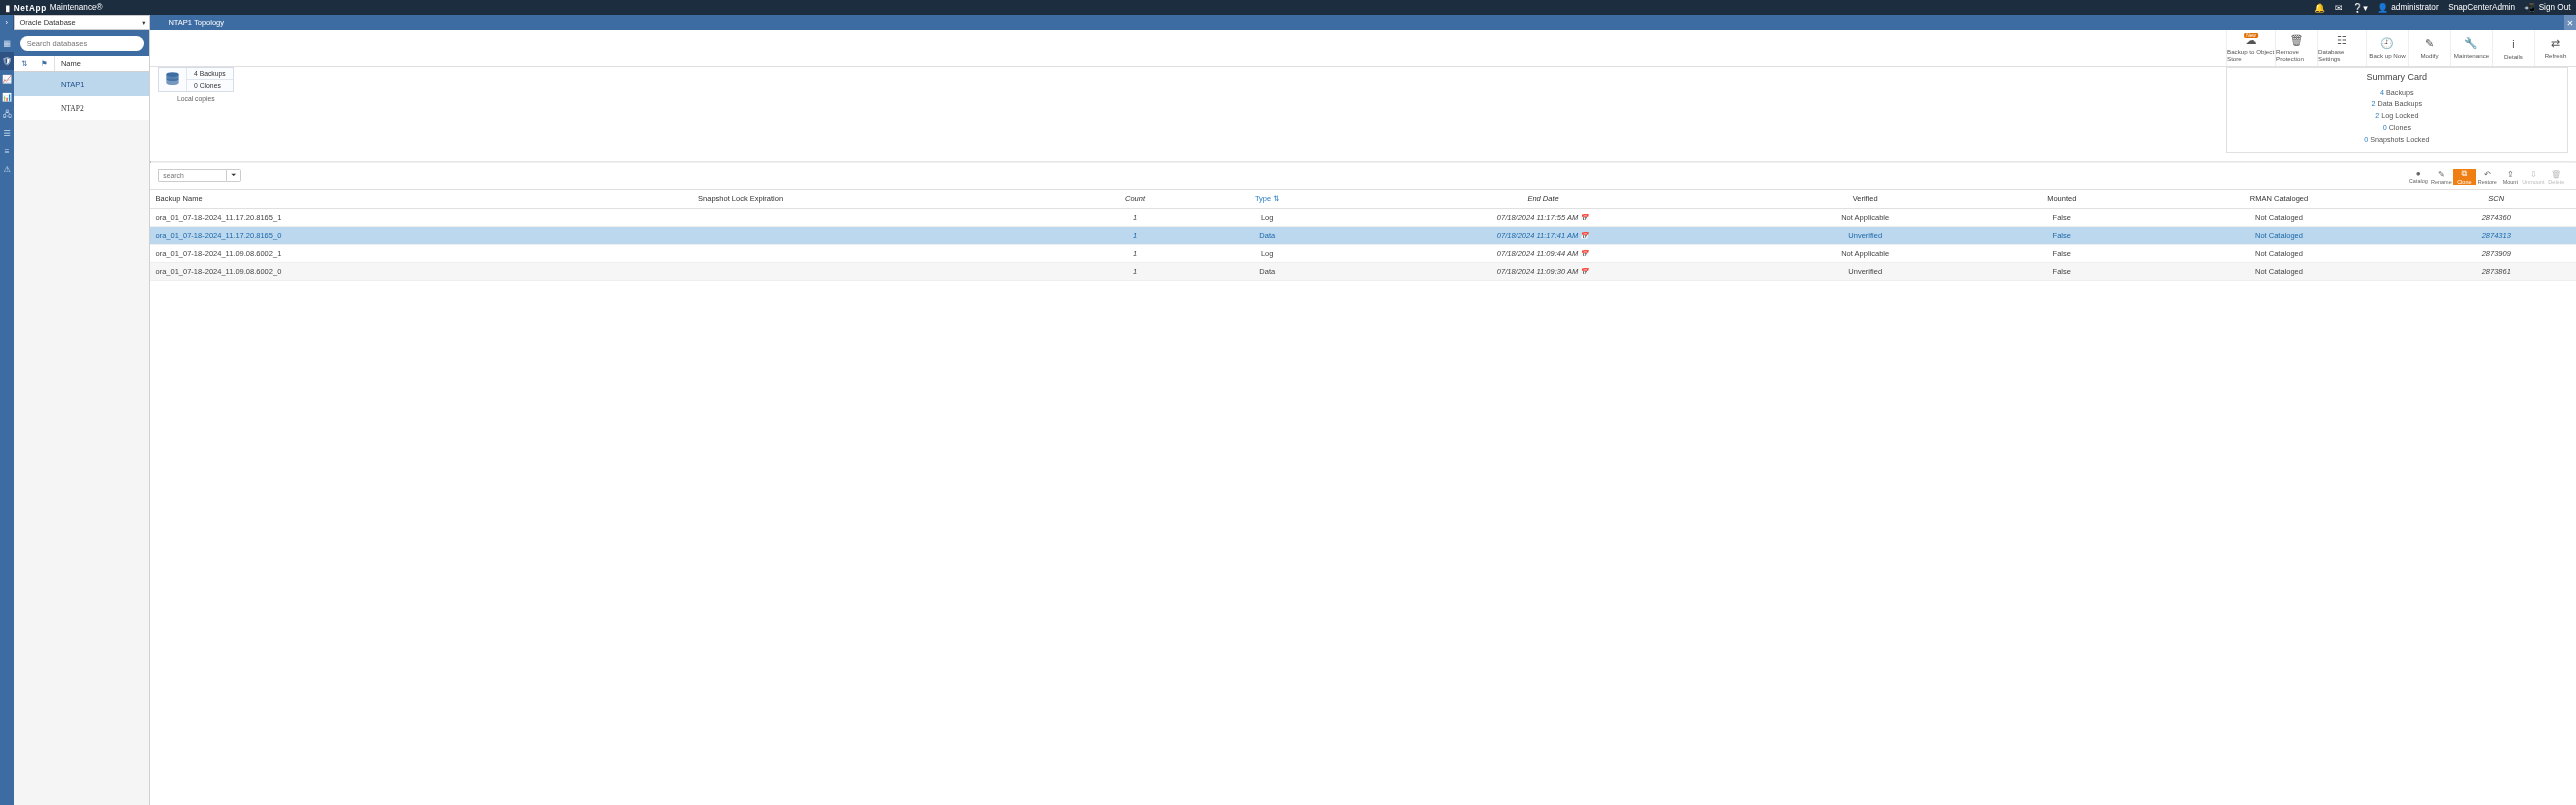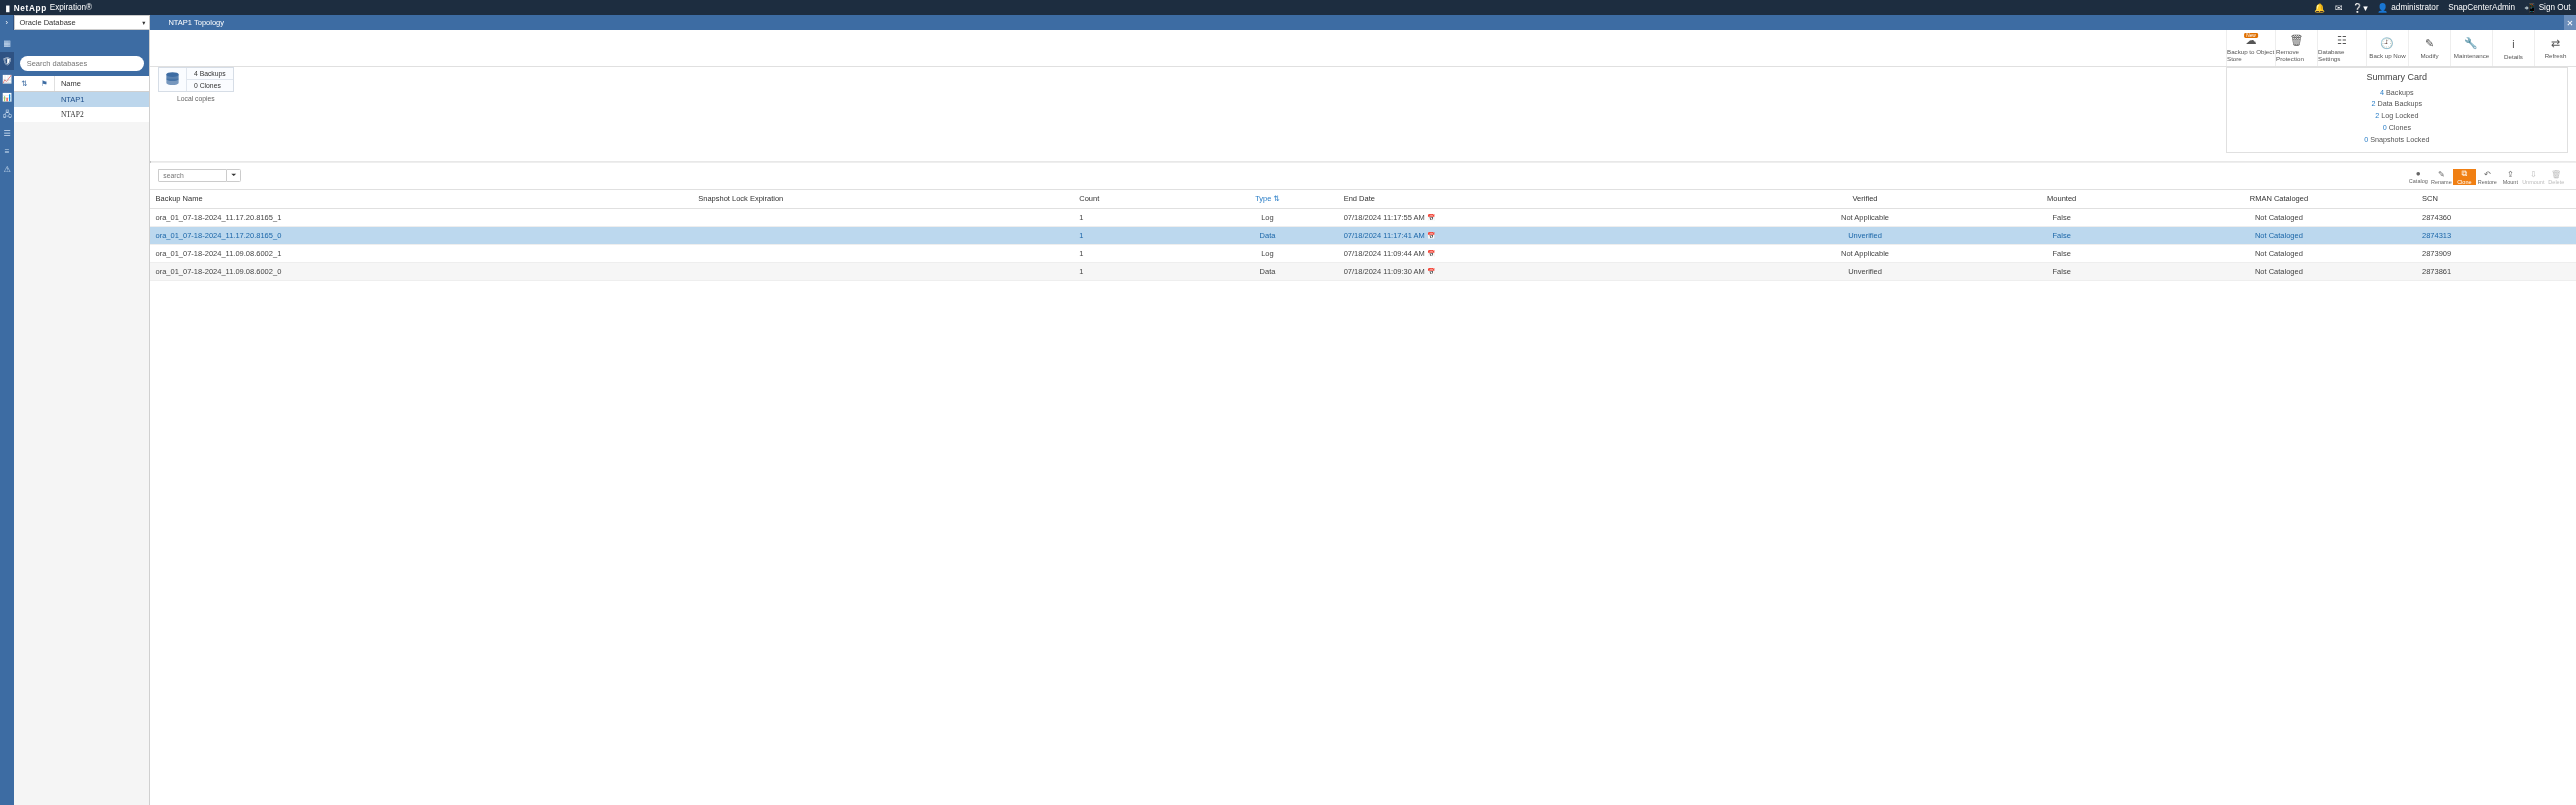--- a/index.html
+++ b/index.html
@@ -23,25 +23,25 @@
 .secondbar .close-toggle { margin-left: auto; width: 12.3px; display:flex; align-items:center; justify-content:center; background:#6a8dba; cursor:pointer;}
 
 
 .leftrail { position: absolute; top: 30px; left: 0; width: 14.4px; bottom: 0; background: #3d6ca3; display: flex; flex-direction: column; align-items: center; padding-top: 4.1px; }
 .leftrail .ri { width: 14.4px; height: 18px; display: flex; align-items: center; justify-content: center; color: #cfe0f3; cursor: pointer; font-size: 8.2px; }
 .leftrail .ri.active { background: #2e5283; color: #fff; }
 
 
 .leftpanel { position: absolute; top: 30px; left: 14.4px; width: 136px; bottom: 0; background: #f5f5f5; border-right: 0.7px solid #d0d0d0; }
 .leftpanel .search-wrap { padding: 5.5px; background:#3d6ca3; }
-.leftpanel .search-wrap input { width: 100%; height: 15px; border-radius: 7.5px; border: none; padding: 0 6.8px; font-size: 7.5px; outline: none; margin-top: 20px; }
+.leftpanel .search-wrap input { width: 100%; height: 15px; border-radius: 7.5px; border: none; padding: 0 6.8px; font-size: 7.5px; outline: none; }
 .leftpanel .list-head { display: flex; height: 16.4px; border-bottom: 0.7px solid #d0d0d0; background: #fff; }
 .leftpanel .list-head .icons { width: 41px; display:flex; align-items:center; justify-content:space-around; color: #3d6ca3; border-right:0.7px solid #e0e0e0;}
 .leftpanel .list-head .name { flex:1; display:flex; align-items:center; padding-left:5.5px; font-size:7.5px; }
-.leftpanel .db-row { display:flex; height:15px; align-items:center; font-size:7.5px; cursor:pointer; }
+.leftpanel .db-row { display:flex; height:24px; align-items:center; font-size:7.5px; cursor:pointer; }
 .leftpanel .db-row .icons { width:41px; }
 .leftpanel .db-row .name { flex:1; padding-left:5.5px; }
 .leftpanel .db-row.selected { background: #bcd6ec; color:#1d4e8a; }
 .leftpanel .db-row:not(.selected){ background:#fff;font-family:Liberation Serif, serif; }
 
 
 .main { position: absolute; top: 30px; left: 150px; right: 0; bottom: 0; overflow: auto; }
 
 
 .actionbar { height: 37px; background:#fff; border-bottom:0.7px solid #e0e0e0; display:flex; justify-content:flex-end; align-items:stretch; }
@@ -77,38 +77,38 @@
 .pb-toolbar { margin-left:auto; display:flex; }
 .pb-toolbar .tb { width:23px; display:flex; flex-direction:column; align-items:center; font-size:5.5px; color:#666; cursor:pointer; }
 .pb-toolbar .tb .ic{ font-size:8.2px; margin-bottom:0.7px;}
 .pb-toolbar .tb.disabled{ color:#bbb; cursor:default;}
 .pb-toolbar .tb.highlight{ background:#f07f13; color:#fff; }
 .pb-toolbar .tb.highlight .ic{ color:#fff; }
 
 
 table.backups { width:100%; border-collapse:collapse; font-size:7.5px; }
 table.backups th { text-align:left; font-weight:normal; color:#333; padding:4.1px 5.5px; border-top:0.7px solid #e0e0e0; border-bottom:0.7px solid #e0e0e0; background:#fff; white-space:nowrap;}
-table.backups th.right, table.backups td.right { text-align:left; }
+table.backups th.right, table.backups td.right { text-align:center;font-style:italic; }
 table.backups th.center, table.backups td.center { text-align:center;margin-top:32px; }
 table.backups td { padding:4.1px 5.5px; border-bottom:0.7px solid #eee; color:#444; vertical-align:top;}
 table.backups tr.selected { background:#bcd8ee; }
 table.backups tr.selected td { color:#1b66a8; }
 table.backups tr.alt { background:#f6f6f6; }
 .sort-link { color:#2a7ec7; cursor:pointer; }
 .cal-icon { font-size:6.8px; margin-left:2.7px; }
 
 svg { display:block; }
 </style>
 </head>
 <body>
 
 <div class="topbar">
   <div class="brand">
     <span class="brand-logo">▮ NetApp</span>
-    <span class="brand-name">Expiration®</span>
+    <span class="brand-name">Maintenance®</span>
   </div>
   <div class="spacer"></div>
   <span class="tb-item">
       <span class="tb-icon">🔔</span>
     </span>
   <span class="tb-item">
       <span class="tb-icon">✉</span>
     </span>
   <span class="tb-item">
       <span class="tb-icon">❔▾</span>

